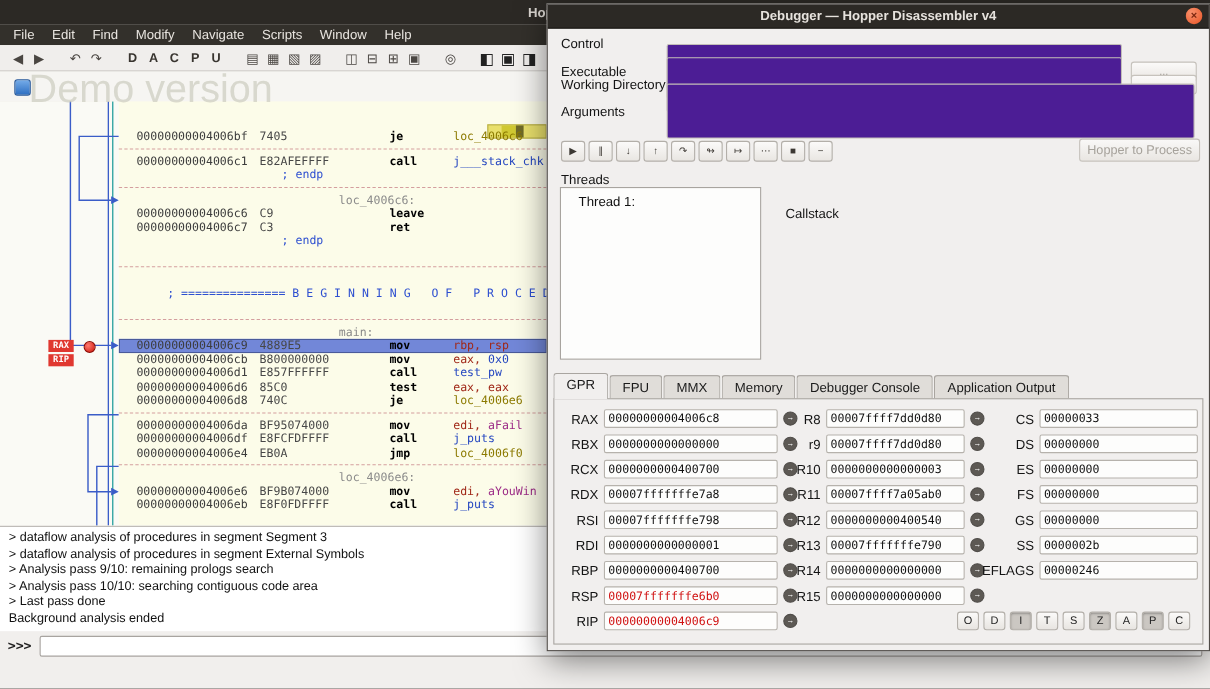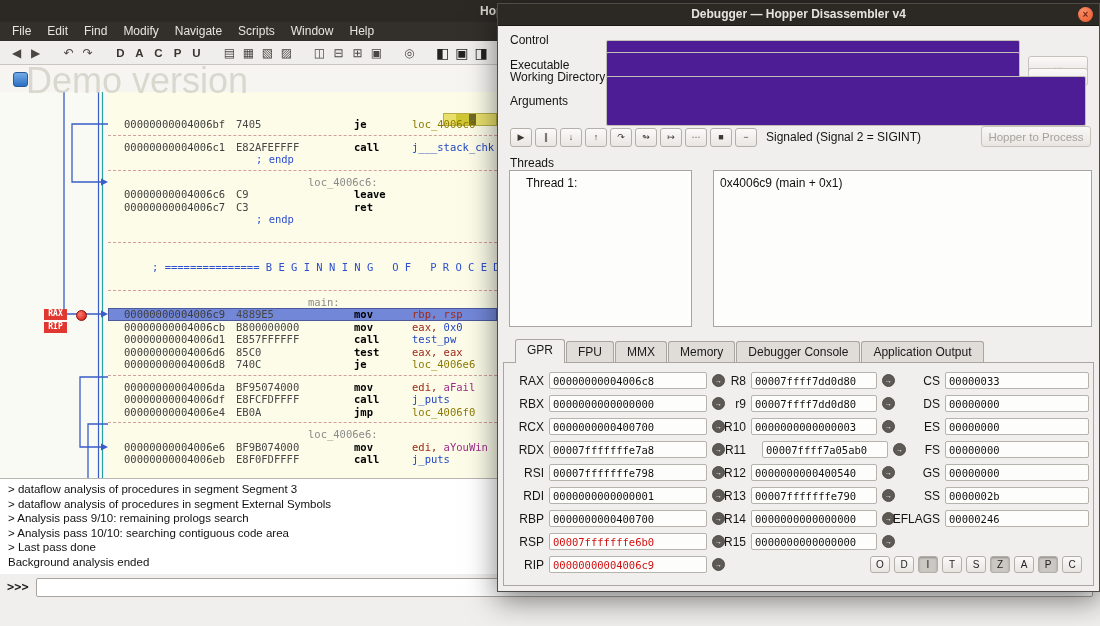--- a/index.html
+++ b/index.html
@@ -86,21 +86,21 @@
   #debug-buttons{position:absolute;top:124px;left:12px;display:flex;gap:3px;}
   .dbtn{width:22px;height:19px;border:1px solid #b3afa9;border-radius:3px;font-size:9px;
         line-height:1;background:linear-gradient(#fbfaf9,#e9e6e2);color:#3c3833;padding:0;}
   #signal-status{position:absolute;top:124px;left:268px;height:19px;line-height:19px;font-size:12px;color:#141414;}
   #attach-btn{position:absolute;top:122px;right:8px;width:110px;height:21px;border:1px solid #c6c2bc;
               border-radius:3px;background:linear-gradient(#f9f8f7,#e9e6e2);color:#a6a29b;font-size:11.5px;}
   .listbox{position:absolute;top:166px;height:157px;background:#fdfdfc;border:1px solid #a8a49f;
            box-sizing:border-box;padding:5px 6px;font-size:12px;color:#111;}
   #threads-box{left:11px;width:183px;padding-left:16px;}
   #callstack-box{left:215px;width:379px;}
-  #debug-tabs{position:absolute;top:337px;left:17px;display:flex;align-items:flex-end;height:22px;}
+  #debug-tabs{position:absolute;top:337px;left:5px;display:flex;align-items:flex-end;height:22px;}
   .dtab{padding:3px 11px;font-size:12px;color:#1a1a1a;border:1px solid #a9a5a0;border-bottom:none;
         background:#e0ddd9;border-radius:3px 3px 0 0;height:15px;line-height:15px;margin-right:1px;}
   .dtab.sel{background:#f1efee;position:relative;z-index:3;height:17px;}
   #reg-panel{position:absolute;top:358px;left:5px;width:591px;height:224px;border:1px solid #a9a5a0;
              background:#f1efee;box-sizing:border-box;z-index:2;}
   .regcol{position:absolute;top:9px;}
   .rrow{display:flex;align-items:center;height:17px;margin-bottom:6px;}
   .rlabel{font-size:12px;color:#141414;text-align:right;padding-right:5px;}
   .l1{width:30px;}.l2{width:28px;}.l3{width:48px;}
   .rinput{height:15px;border:1px solid #b6b2ac;background:#fdfdfc;border-radius:2px;
@@ -272,30 +272,26 @@
       <button class="dbtn">∥</button>
       <button class="dbtn">↓</button>
       <button class="dbtn">↑</button>
       <button class="dbtn">↷</button>
       <button class="dbtn">↬</button>
       <button class="dbtn">↦</button>
       <button class="dbtn">⋯</button>
       <button class="dbtn">■</button>
       <button class="dbtn">−</button>
     </div>
-  <div id="signal-status">Signaled (Signal 2 = SIGINT)</div>
   <button id="attach-btn" disabled="">Hopper to Process</button>
 
   <div class="dlabel" style="top:152px;left:12px;">Threads</div>
   <div class="dlabel" style="top:152px;left:216px;margin-top:31px;">Callstack</div>
   <div class="listbox" id="threads-box">
     <span>Thread 1:</span>
-  </div>
-  <div class="listbox" id="callstack-box">
-    <span>0x4006c9 (main + 0x1)</span>
   </div>
 
   <div id="debug-tabs">
       <div class="dtab sel">GPR</div>
       <div class="dtab">FPU</div>
       <div class="dtab">MMX</div>
       <div class="dtab">Memory</div>
       <div class="dtab">Debugger Console</div>
       <div class="dtab">Application Output</div>
     </div>
@@ -358,21 +354,21 @@
           <input class="rinput" value="00007ffff7dd0d80" style="width: 118px;">
           <button class="gotobtn">→</button>
         </div>
         <div class="rrow">
           <span class="rlabel l2">R10</span>
           <input class="rinput" value="0000000000000003" style="width: 118px;">
           <button class="gotobtn">→</button>
         </div>
         <div class="rrow">
           <span class="rlabel l2">R11</span>
-          <input class="rinput" value="00007ffff7a05ab0" style="width: 118px; margin-left: 11px;">
+          <input class="rinput" value="00007ffff7a05ab0" style="width: 118px;">
           <button class="gotobtn">→</button>
         </div>
         <div class="rrow">
           <span class="rlabel l2">R12</span>
           <input class="rinput" value="0000000000400540" style="width: 118px;">
           <button class="gotobtn">→</button>
         </div>
         <div class="rrow">
           <span class="rlabel l2">R13</span>
           <input class="rinput" value="00007fffffffe790" style="width: 118px;">

